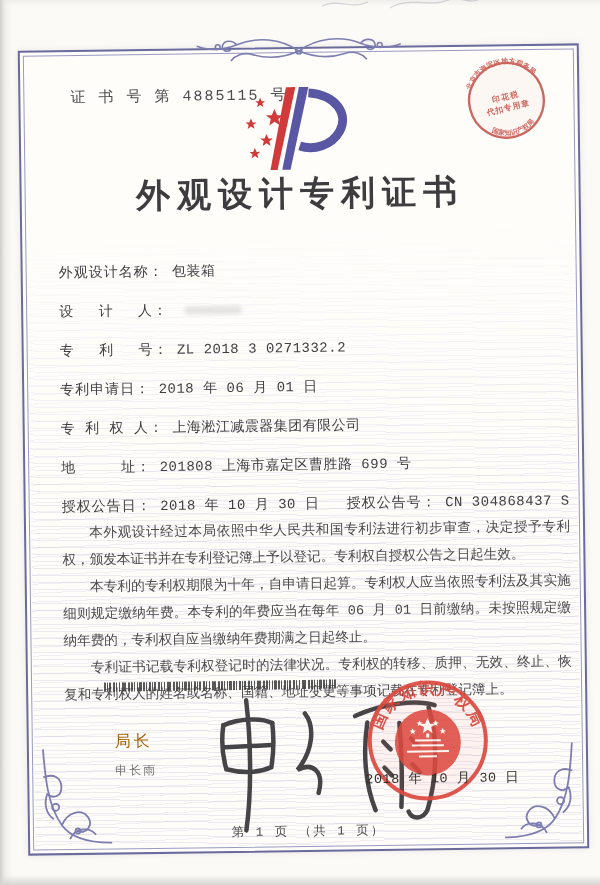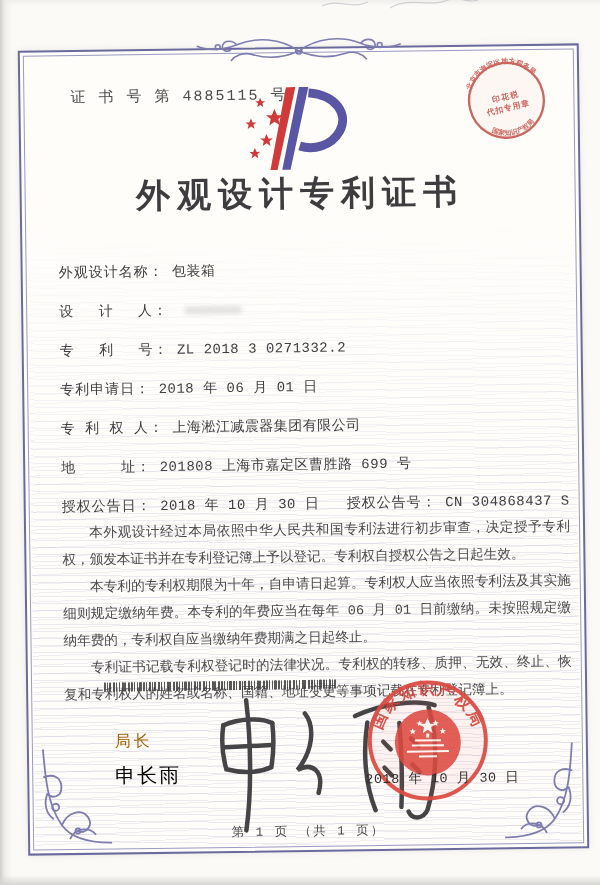--- a/index.html
+++ b/index.html
@@ -61,21 +61,21 @@
     color:#4a4a4c;text-align:justify;}
   .paras p{margin:0;text-indent:2em;}
 
   .barcode{position:absolute;left:76px;top:631px;width:233px;height:9px;opacity:.85;
     background-image:
       repeating-linear-gradient(90deg,#3c3c3c 0 1px,rgba(0,0,0,0) 1px 3px),
       repeating-linear-gradient(90deg,#3c3c3c 0 2px,rgba(0,0,0,0) 2px 9px),
       repeating-linear-gradient(90deg,#3c3c3c 0 1px,rgba(0,0,0,0) 1px 5px);}
 
   .director-label{position:absolute;left:86px;top:680px;font-size:16px;letter-spacing:3px;color:#a16207;}
-  .director-name{position:absolute;left:86px;top:711px;font-size:20px;letter-spacing:2px;color:#000000;}
+  .director-name{position:absolute;left:86px;top:711px;font-size:12px;letter-spacing:2px;color:#737373;}
 
   .signature{position:absolute;left:150px;top:636px;transform:rotate(-2deg);}
 
   .seal{position:absolute;left:336px;top:630px;opacity:.93;}
   .seal-date{position:absolute;left:336px;top:722px;width:150px;text-align:center;
     font-size:13.5px;color:#34302d;letter-spacing:.5px;z-index:5;white-space:nowrap;}
 
   .stamp{position:absolute;left:444px;top:12px;transform:rotate(-13deg);opacity:.9;}
 
   .page-footer{position:absolute;left:0;top:774px;width:100%;text-align:center;

